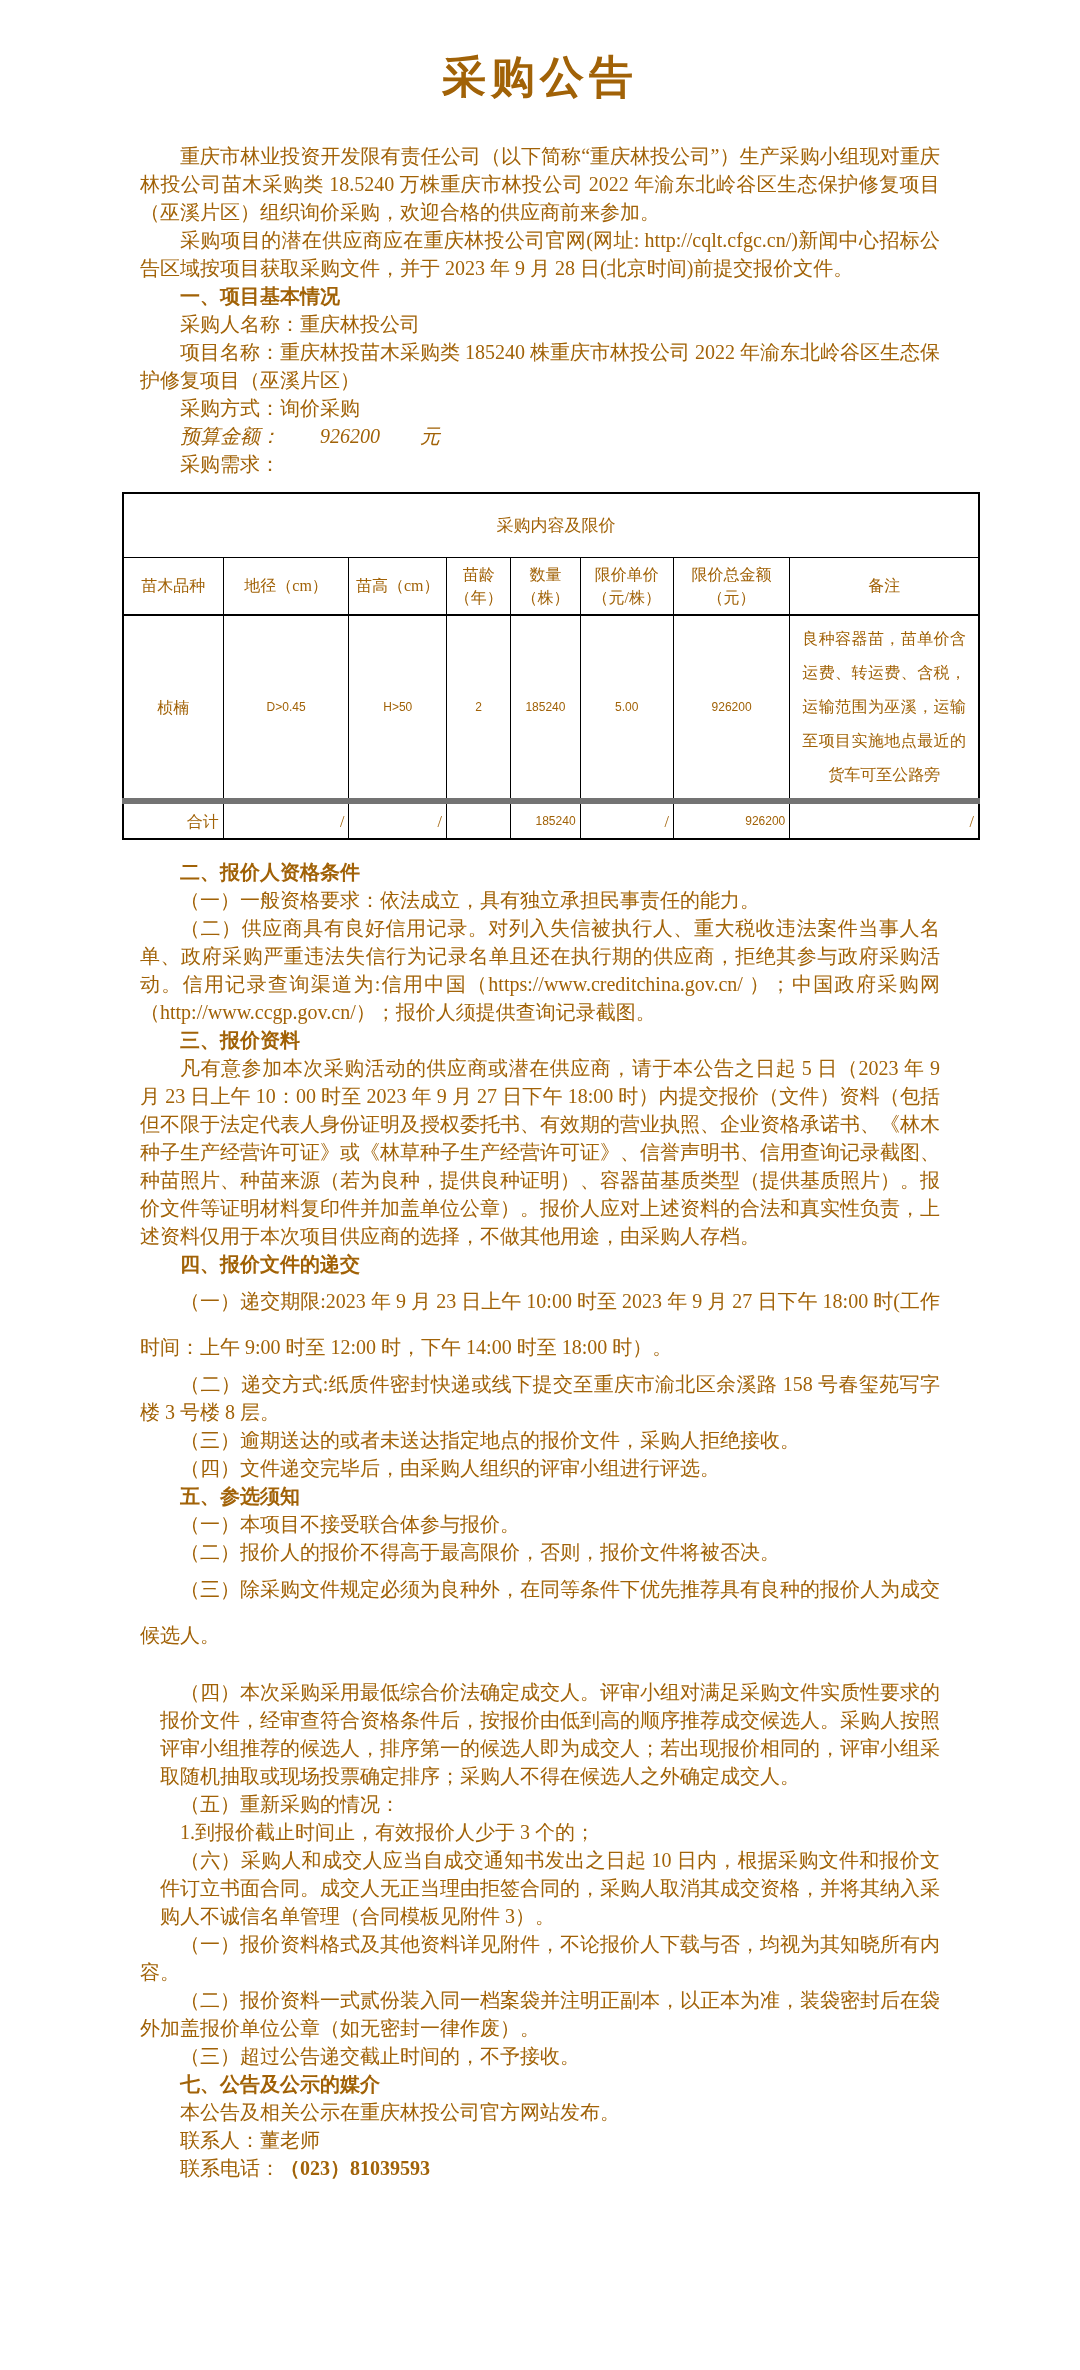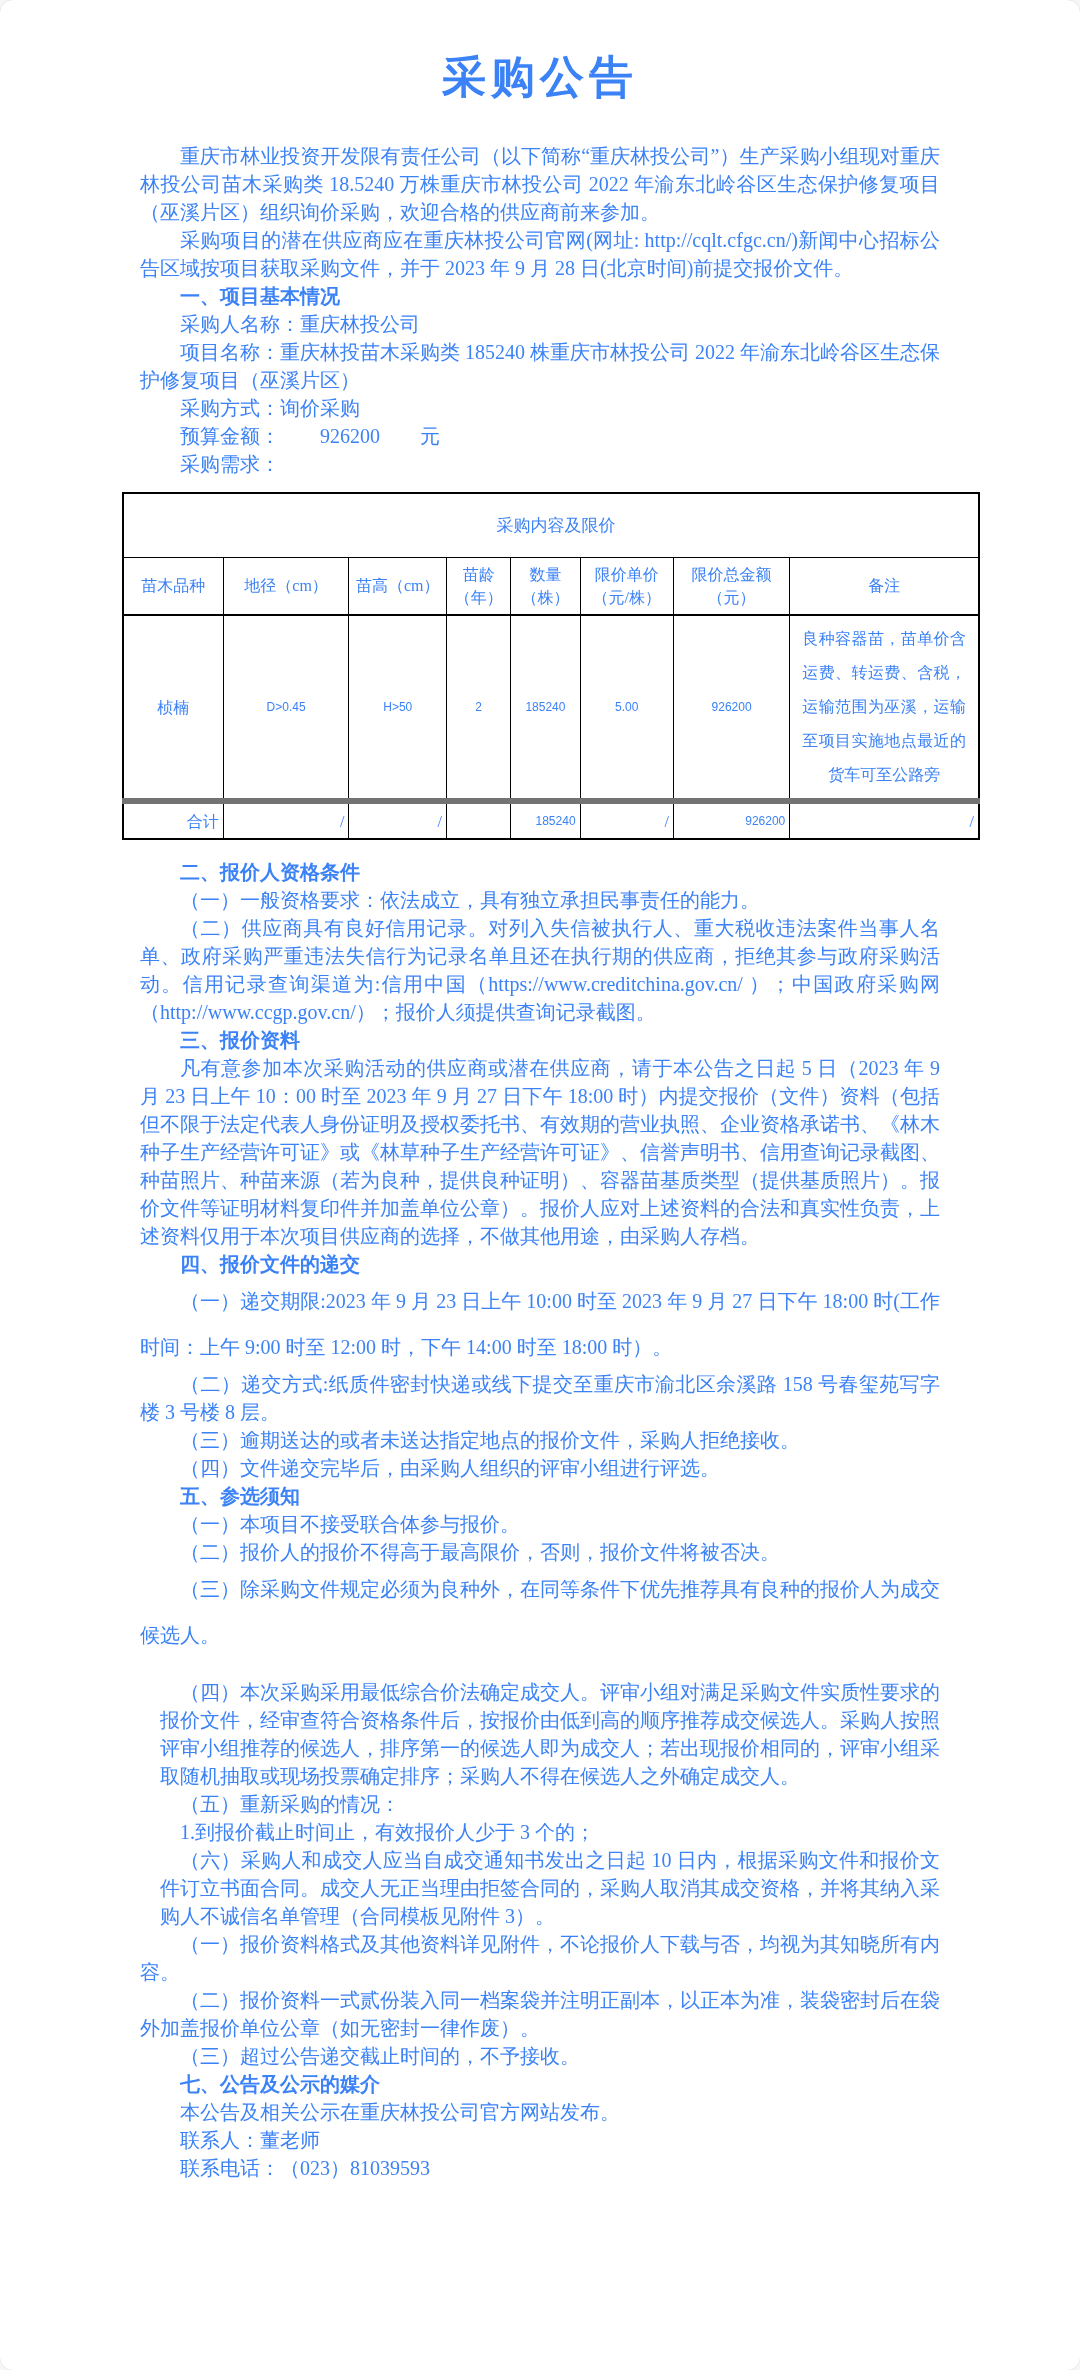--- a/index.html
+++ b/index.html
@@ -5,36 +5,35 @@
   html,body{margin:0;padding:0;background:#f6f6f6;}
   .page{
     position:relative;
     width:1080px;height:2370px;
     margin:0 auto;
     background:#ffffff;
     outline:1px solid #e9e9e9;
     box-sizing:border-box;
     padding:52px 140px 0 140px;
     font-family:"Liberation Serif","DejaVu Serif",serif;
-    color:#3b82f6;
-    border-radius:13px;
+    color:#a16207;
   }
   .doc-title{
     margin:0 0 38px 0;
     font-size:44px;line-height:52px;
     font-weight:700;text-align:center;letter-spacing:5px;
   }
   p{margin:0;font-size:20px;line-height:28px;text-align:justify;}
   .ind{text-indent:2em;}
   .hd{font-weight:700;text-indent:2em;}
   .loose{line-height:46px;}
   .blk{margin-left:1em;text-indent:1em;}
   .gap-top{margin-top:20px;}
-  .pre{white-space:pre-wrap;}
-  .phone-num{font-weight:400;}
+  .pre{white-space:pre-wrap;font-style:italic;}
+  .phone-num{font-weight:700;}
 
   .tablewrap{width:858px;margin:14px 0 18px -18px;}
   table{border-collapse:collapse;width:100%;table-layout:fixed;border:2px solid #000;}
   th,td{
     border:1px solid #000;
     font-weight:400;font-size:16px;line-height:23px;
     text-align:center;vertical-align:middle;
     padding:2px 4px;box-sizing:border-box;
   }
   .band td{height:64px;font-size:17px;padding-left:14px;}

